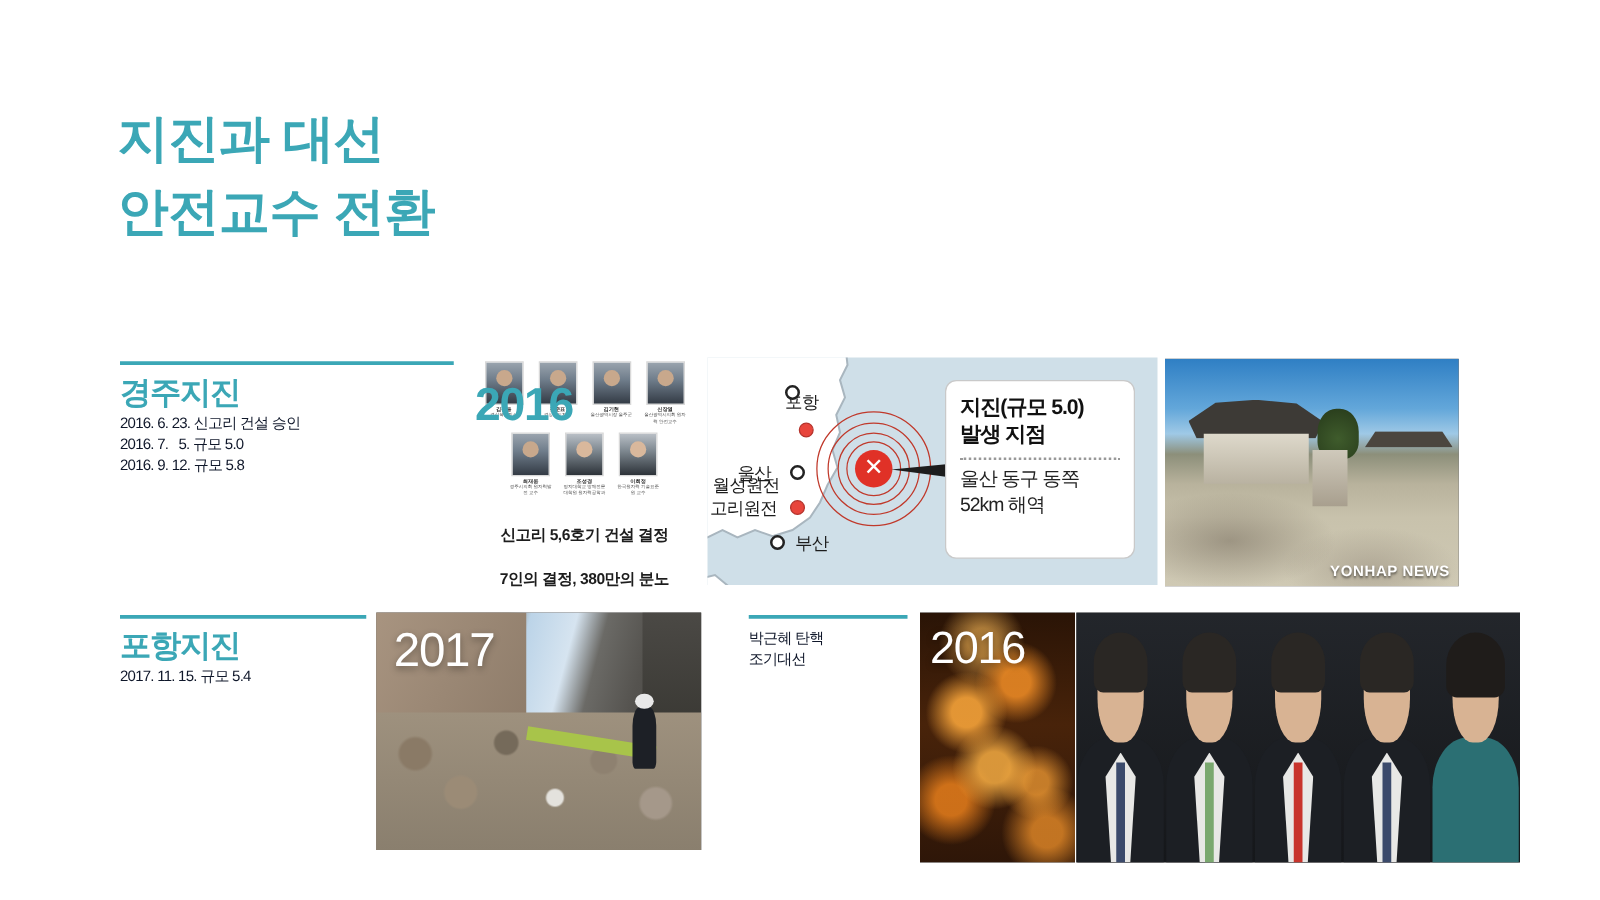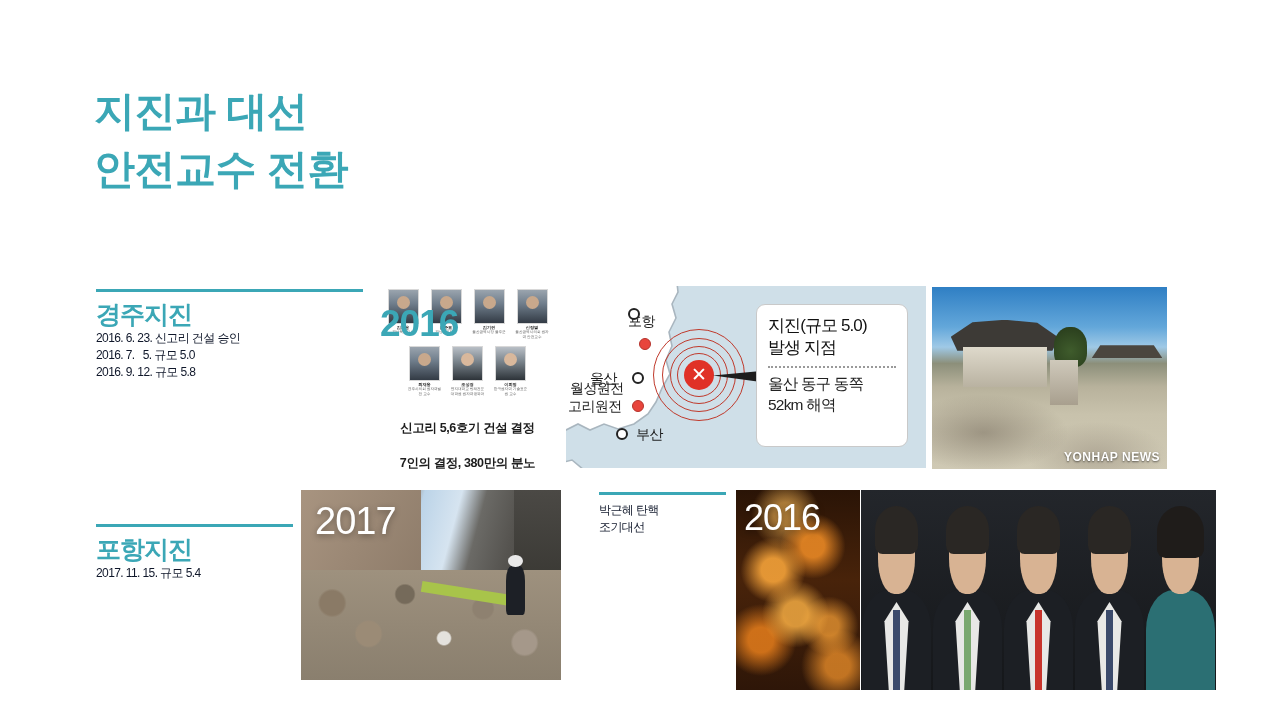--- a/index.html
+++ b/index.html
@@ -196,21 +196,21 @@
     width: 152px;
     height: 143px;
     background: #ffffff;
     border: 1px solid #c9c9c9;
     border-radius: 9px;
     box-sizing: border-box;
     padding: 10px 11px;
   }
   #callout .c-head {
     font-size: 17px;
-    font-weight: normal;
+    font-weight: bold;
     color: #111;
     line-height: 1.3;
     letter-spacing: -0.9px;
     white-space: pre;
   }
   #callout .c-divider {
     margin: 7px 0 6px;
     border-top: 2px dotted #999;
   }
   #callout .c-sub {
@@ -420,21 +420,20 @@
   }
   #year-2017 { left: 14px; top: 12px; font-size: 38px; }
   #year-2016-candle { left: 8px; top: 10px; font-size: 36px; }
 
   
   #pohang-block {
     position: absolute;
     left: 96px;
     top: 492px;
     width: 197px;
-    margin-top: 32px;
   }
   #election-block {
     position: absolute;
     left: 599px;
     top: 492px;
     width: 127px;
   }
 </style>
 </head>
 <body>

